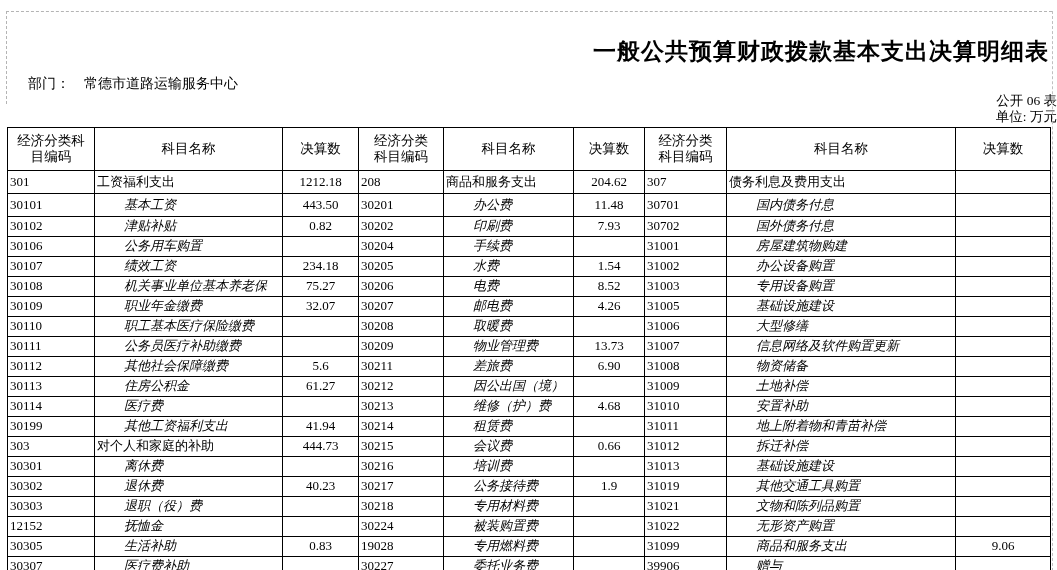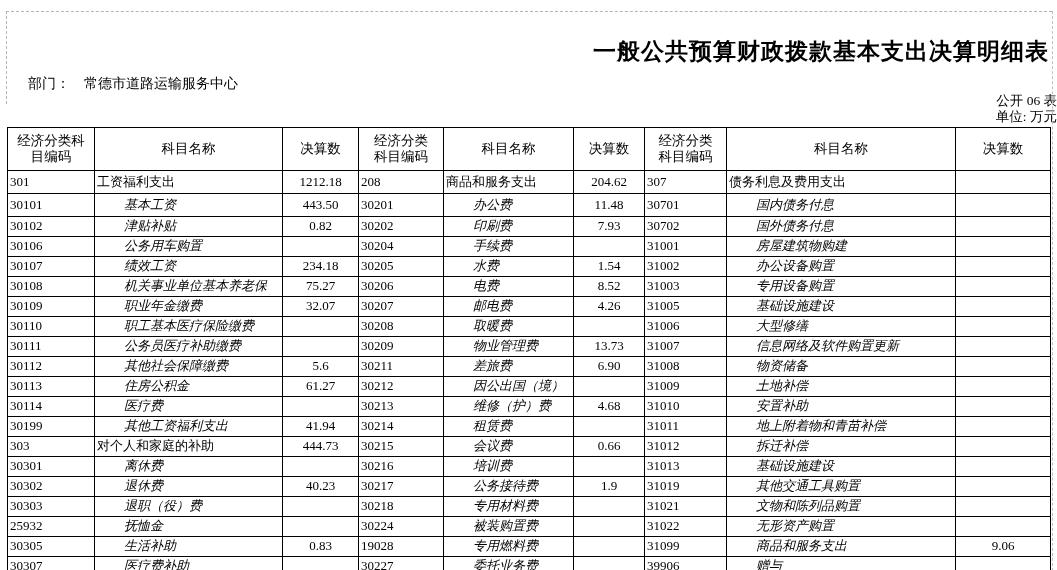--- a/index.html
+++ b/index.html
@@ -290,21 +290,21 @@
           <td class="name indent">退职（役）费</td>
           <td class="value"></td>
           <td class="code">30218</td>
           <td class="name indent">专用材料费</td>
           <td class="value"></td>
           <td class="code">31021</td>
           <td class="name indent">文物和陈列品购置</td>
           <td class="value"></td>
         </tr>
         <tr>
-          <td class="code">25932</td>
+          <td class="code">12152</td>
           <td class="name indent">抚恤金</td>
           <td class="value"></td>
           <td class="code">30224</td>
           <td class="name indent">被装购置费</td>
           <td class="value"></td>
           <td class="code">31022</td>
           <td class="name indent">无形资产购置</td>
           <td class="value"></td>
         </tr>
         <tr>

